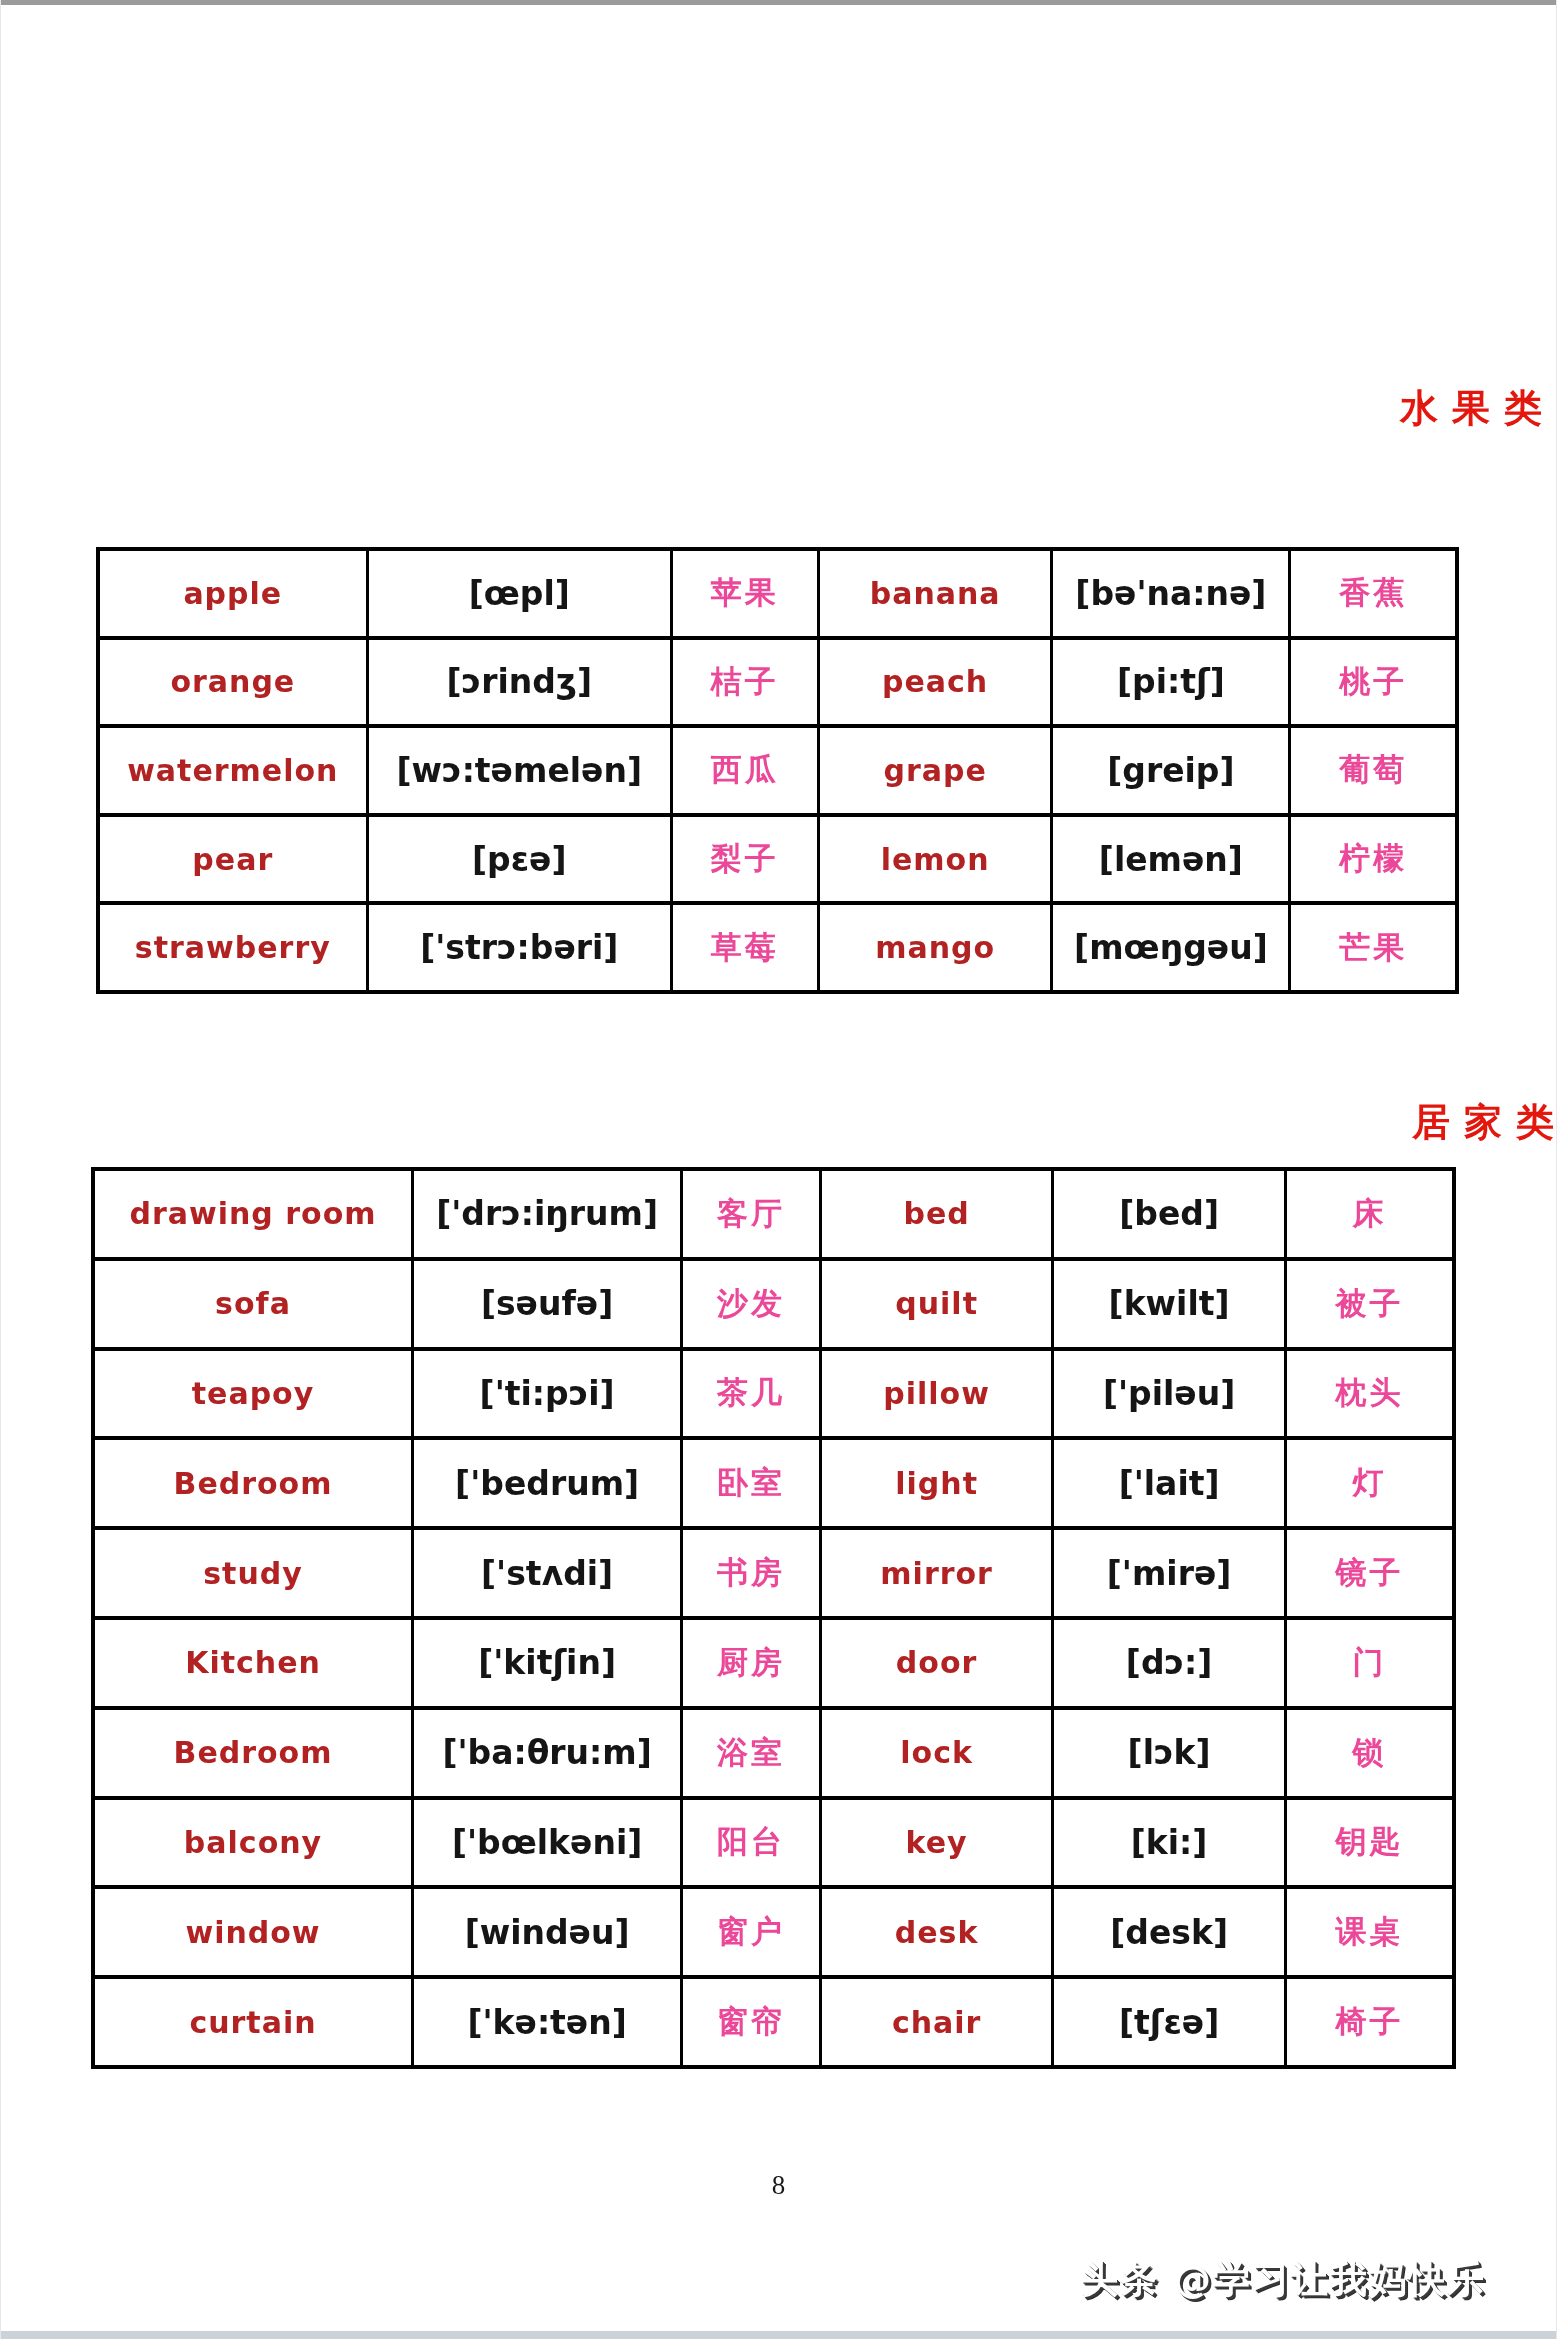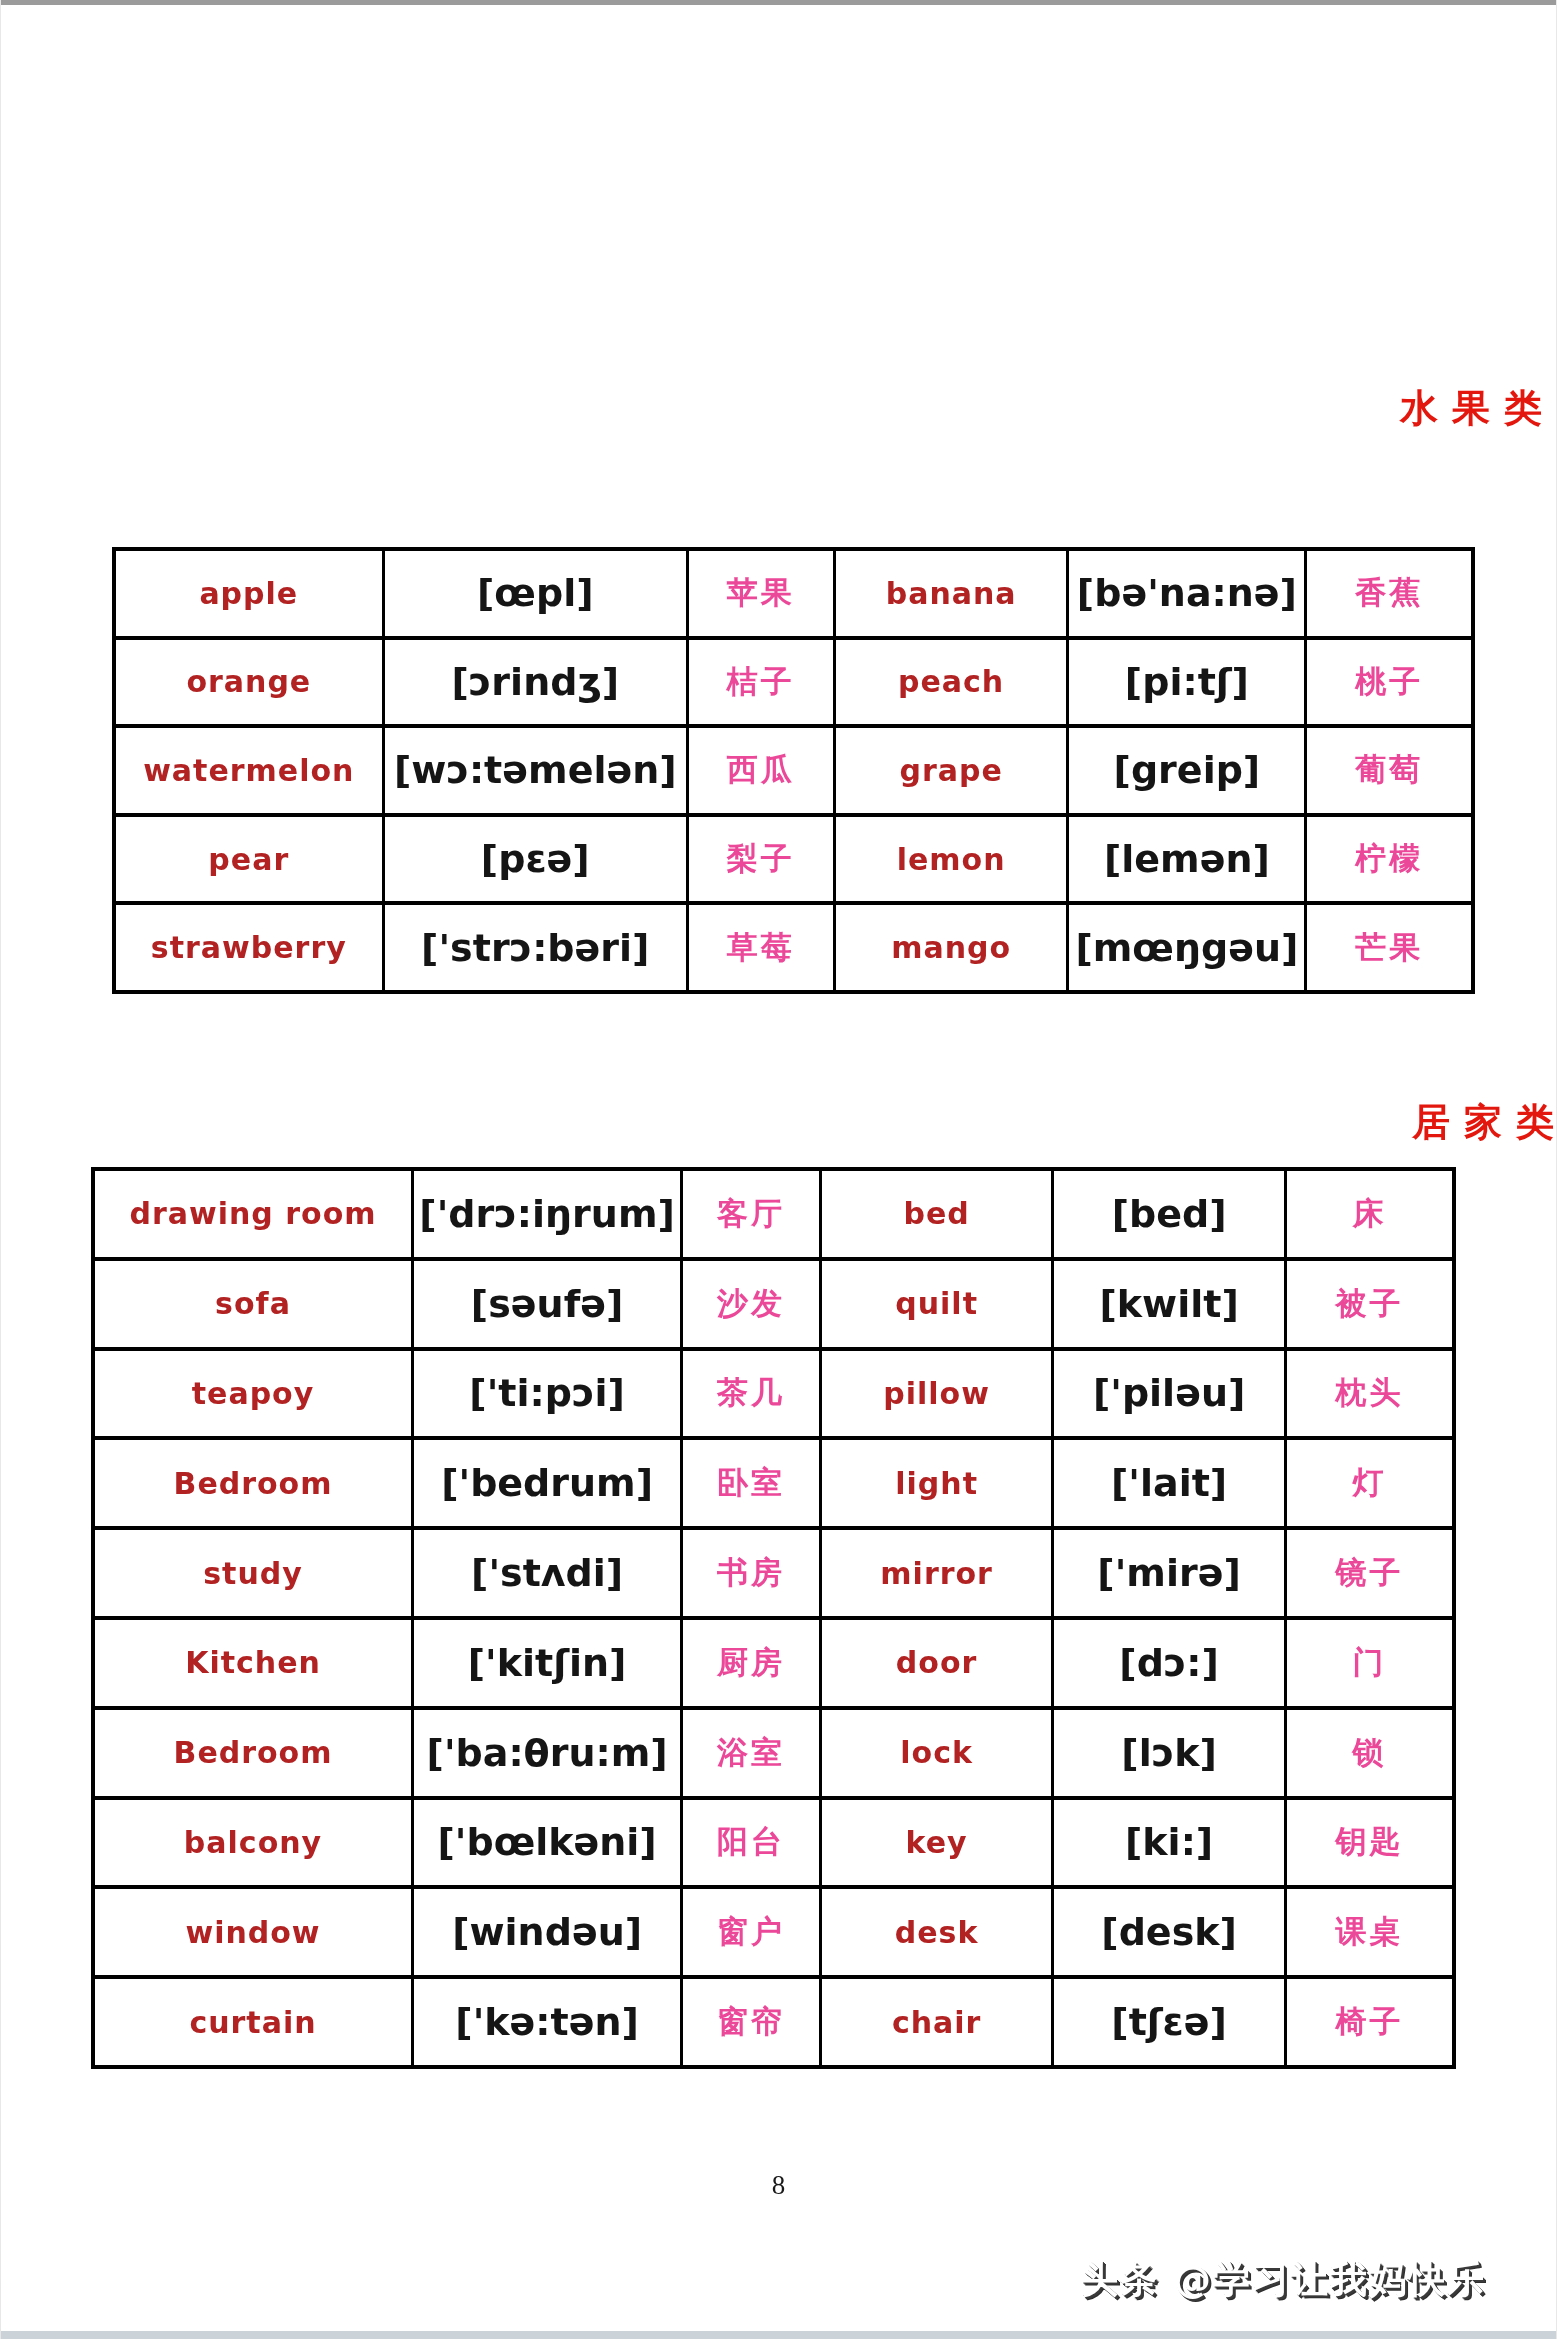--- a/index.html
+++ b/index.html
@@ -31,21 +31,21 @@
   }
   #title-fruit{top:383px;}
   #title-home{top:1097px;padding-left:12px;}
   table.vocab{
     position:absolute;
     border-collapse:collapse;
     table-layout:fixed;
     background:#ffffff;
     border:4px solid #000000;
   }
-  #table-fruit{left:95px;top:547px;width:1363px;margin-left:16px;}
+  #table-fruit{left:95px;top:547px;width:1363px;}
   #table-home{left:90px;top:1167px;width:1365px;border-radius:19px;}
   #table-fruit tr{height:88.6px;}
   #table-home tr{height:89.8px;}
   td.cell{
     border:3px solid #000000;
     border-top-width:4px;
     border-bottom-width:4px;
     text-align:center;
     vertical-align:middle;
     padding:0 4px;
@@ -53,21 +53,21 @@
     white-space:nowrap;
   }
   td.en{
     color:#b22222;
     font-size:30px;
     font-weight:bold;
     letter-spacing:1px;
   }
   td.ipa{
     color:#151515;
-    font-size:38px;
+    font-size:33px;
     font-weight:bold;
   }
   td.zh{
     color:#ec4899;
     font-size:31px;
     font-weight:bold;
     letter-spacing:3px;
   }
   .page-number{
     position:absolute;top:2170px;left:0;width:100%;

